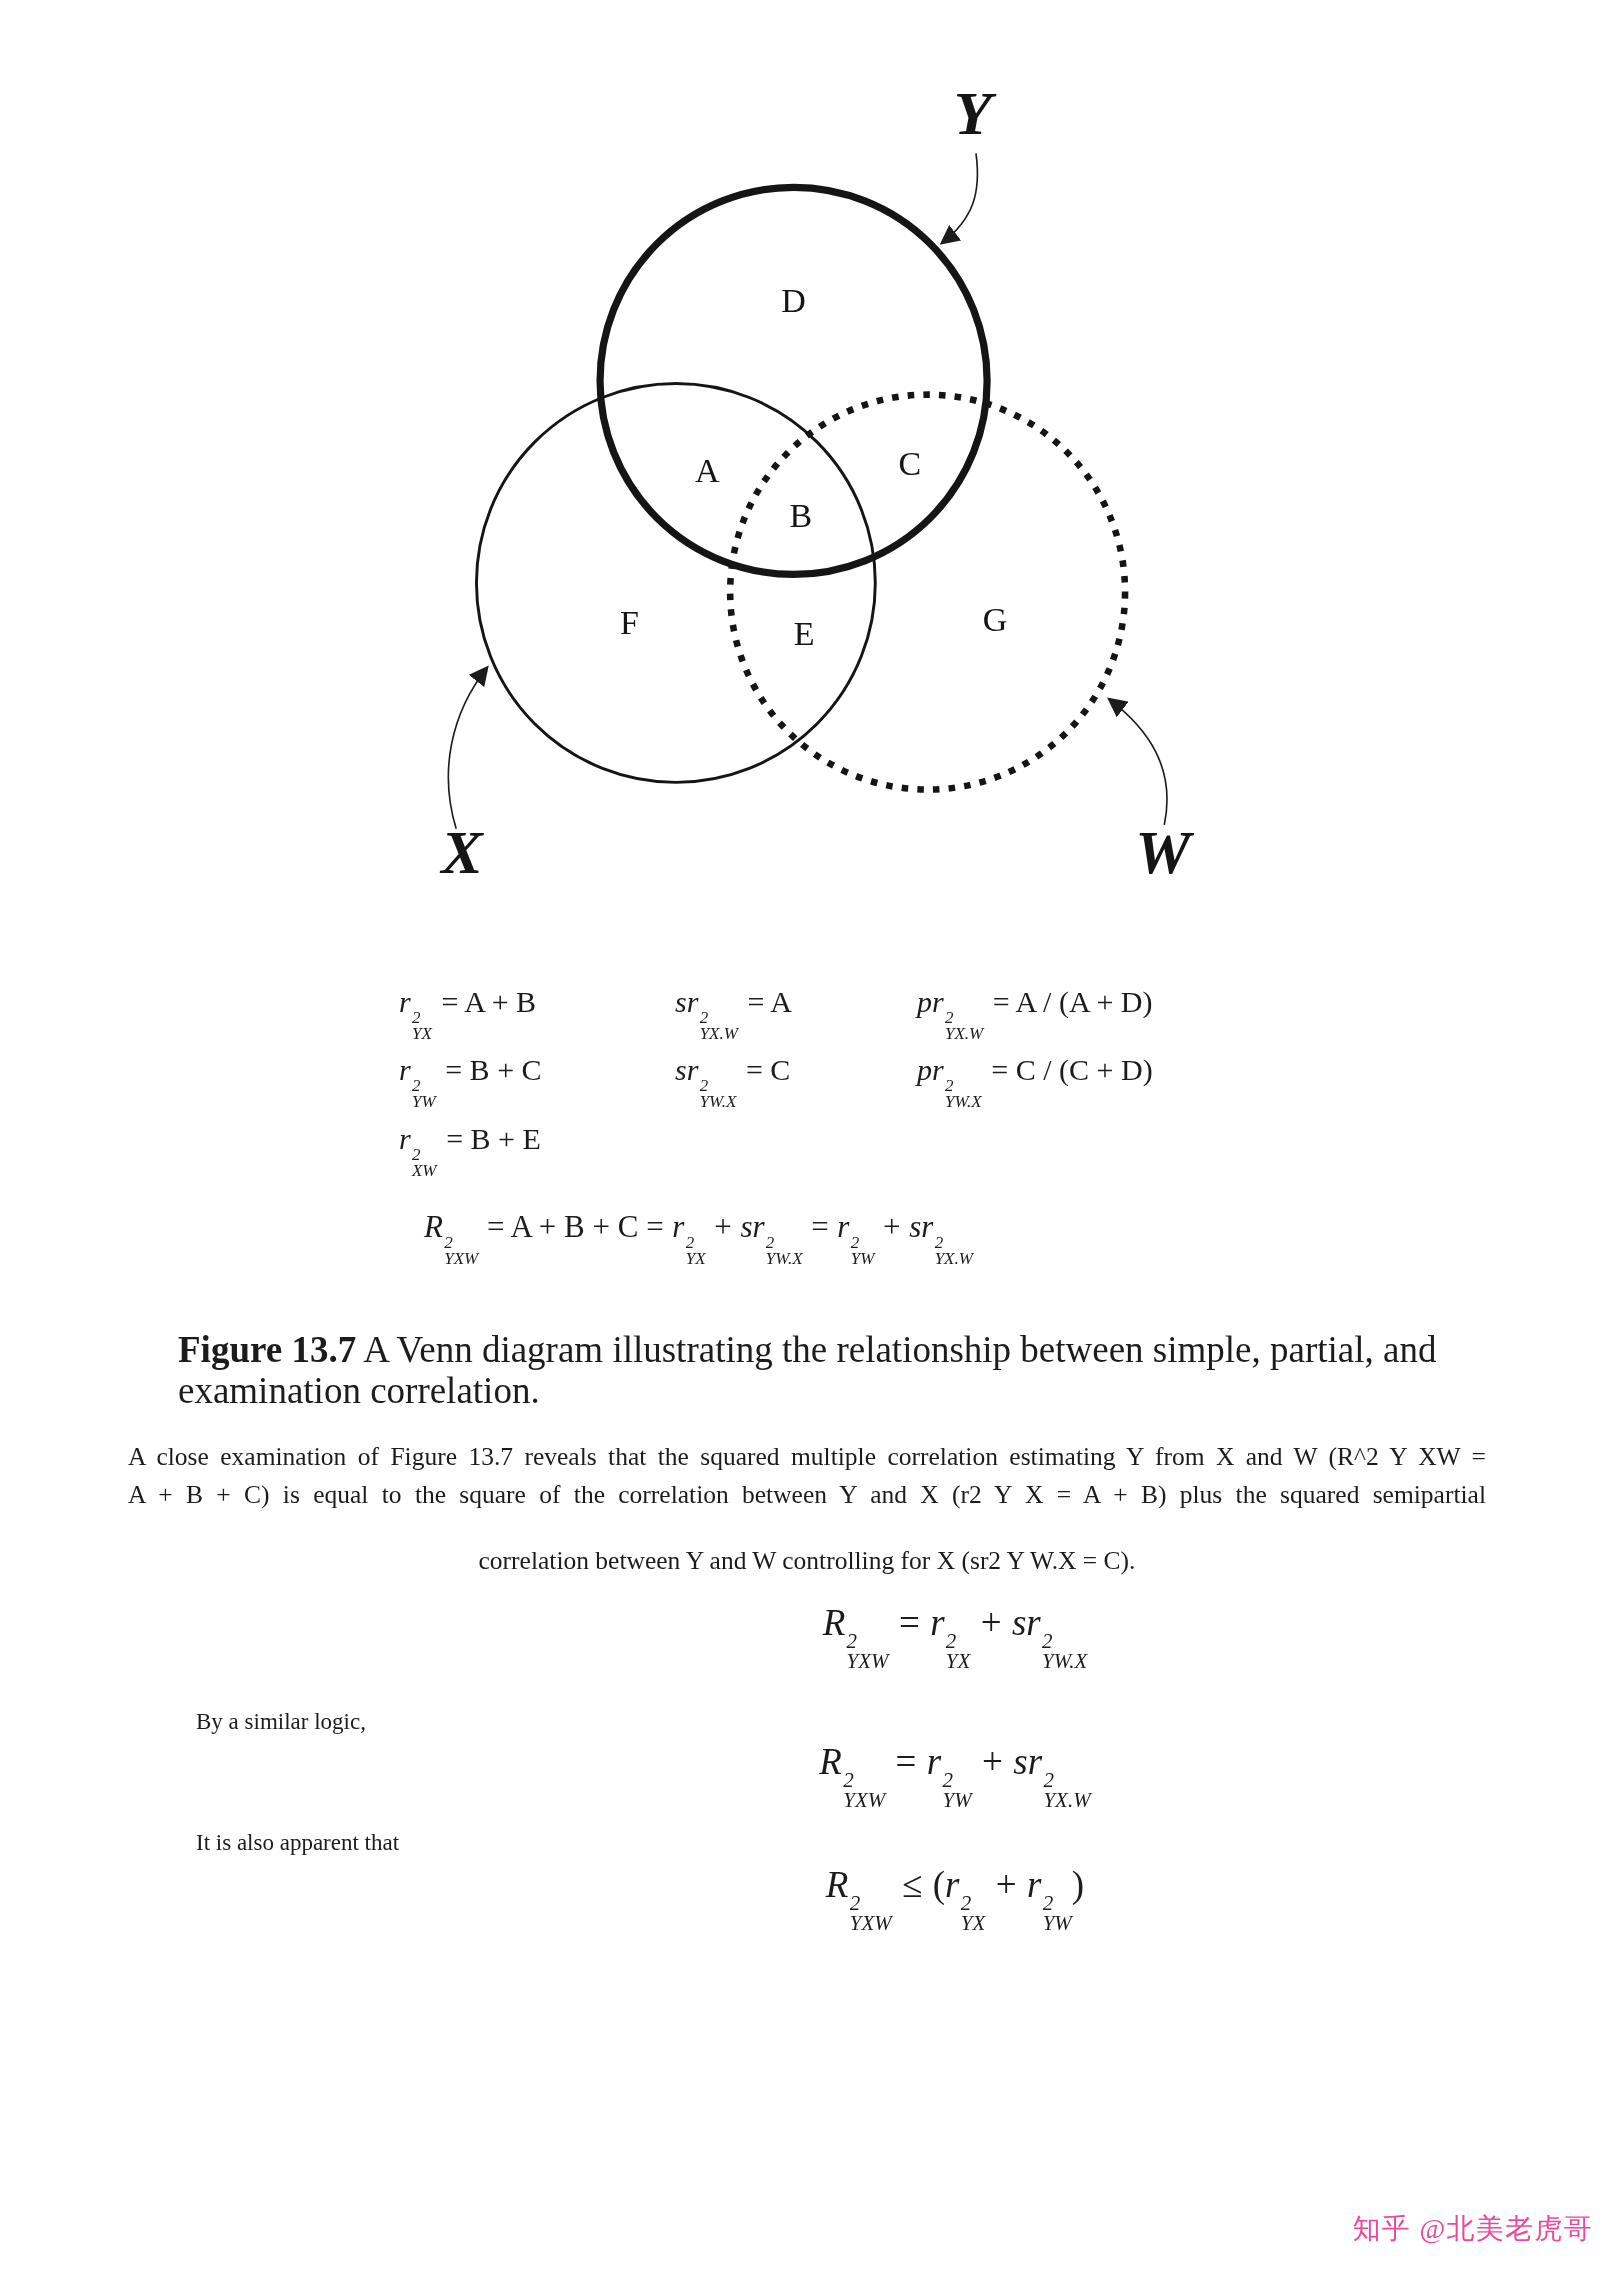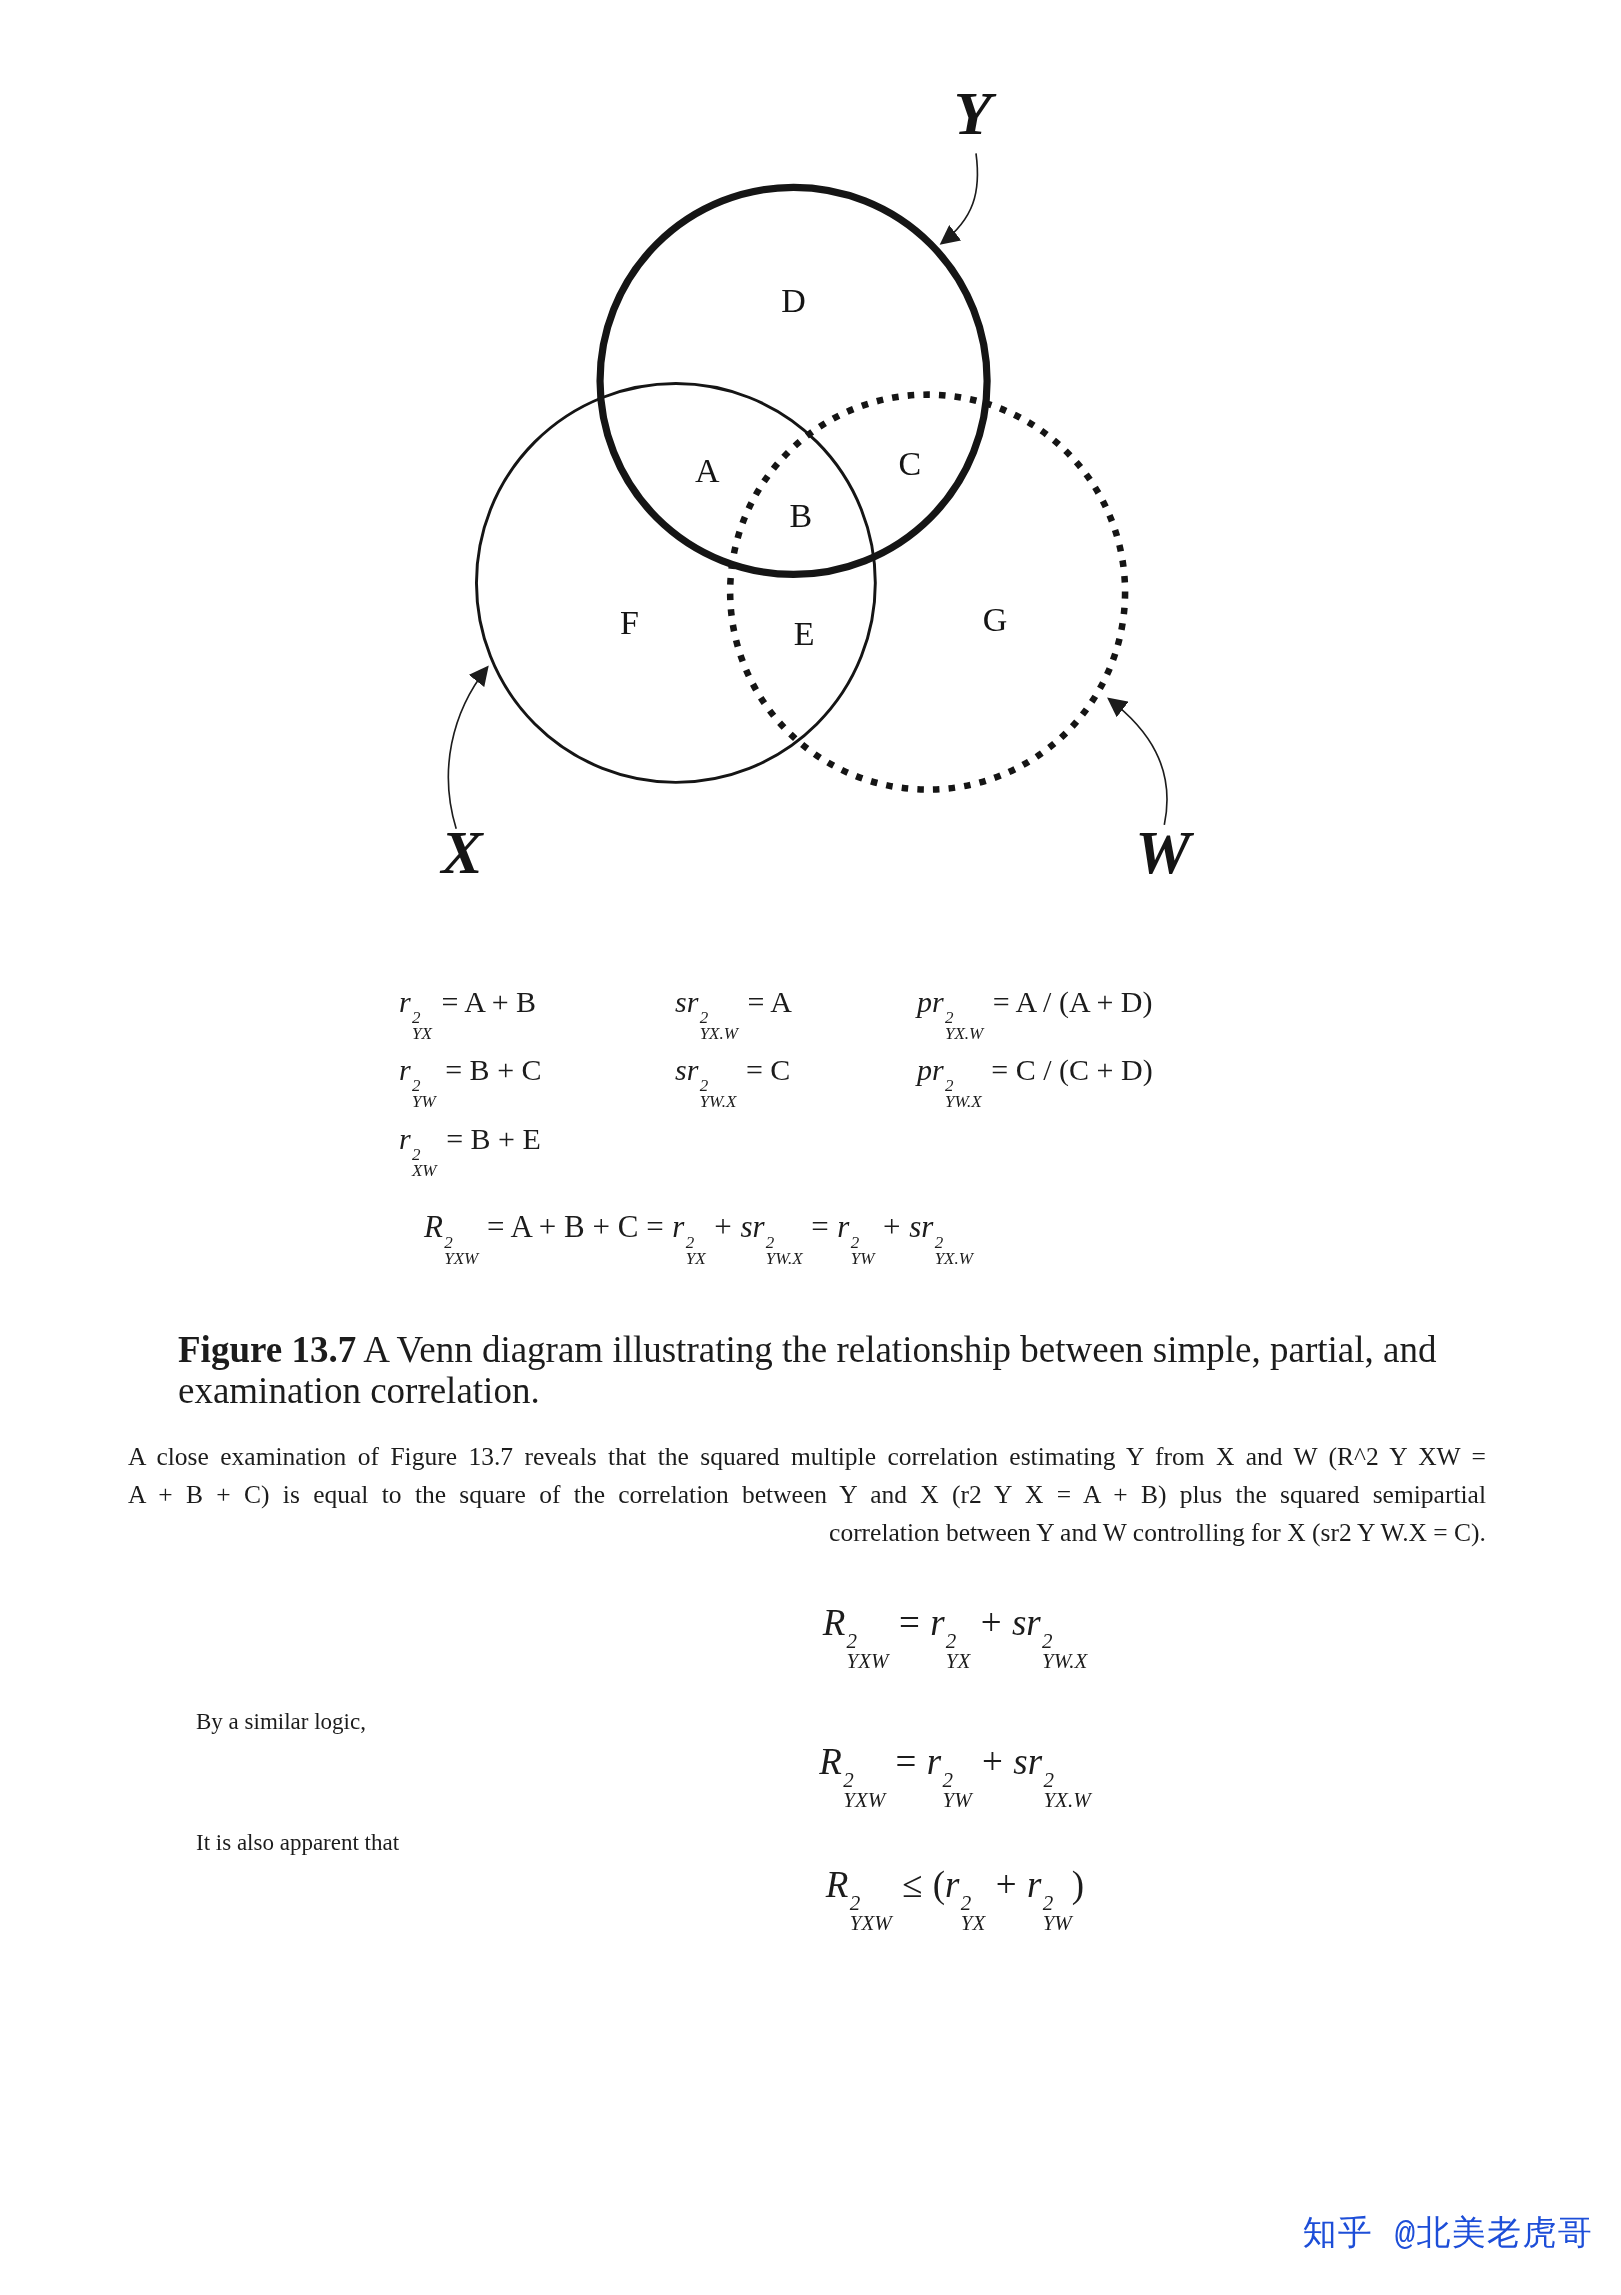--- a/index.html
+++ b/index.html
@@ -18,24 +18,24 @@
       font-style:italic;line-height:0.95;vertical-align:-0.62em;margin-left:1.3px;}
   .feq .ss{font-size:17px;}
   .deq .ss{font-size:21px;}
   .op{font-style:normal;padding:0 0.28em;}
   .rhs{font-style:normal;padding-left:0.32em;margin-top:45px;}
   .paren{font-style:normal;}
   .caption{position:absolute;left:178px;white-space:nowrap;font-size:37px;}
   .caption .cap-label{font-weight:700;}
   .para{position:absolute;left:128px;width:1358px;font-size:25.5px;line-height:38px;}
   .para .jline{text-align:justify;text-align-last:justify;}
-  .para .lline{text-align:right;}
+  .para .lline{text-align:center;margin-top:28px;}
   .sidetext{position:absolute;font-size:23px;white-space:nowrap;}
-  .watermark{position:absolute;right:29px;top:2210px;font-size:34px;
-        color:#1d4ed8;font-family:Liberation Mono, monospace;
+  .watermark{position:absolute;right:29px;top:2210px;font-size:28px;
+        color:#ec4899;font-family:Liberation Serif, serif;
         white-space:nowrap;letter-spacing:1.3px;}
 </style>
 </head>
 <body>
 
 <div class="page">
 
   <svg style="position:absolute;left:288px;top:52px;" width="968" height="850" viewBox="440 80 1480 1300" xmlns="http://www.w3.org/2000/svg">
     <defs>
       <marker id="ah" viewBox="0 0 10 10" refX="8.5" refY="5" markerWidth="12" markerHeight="12" orient="auto-start-reverse">

